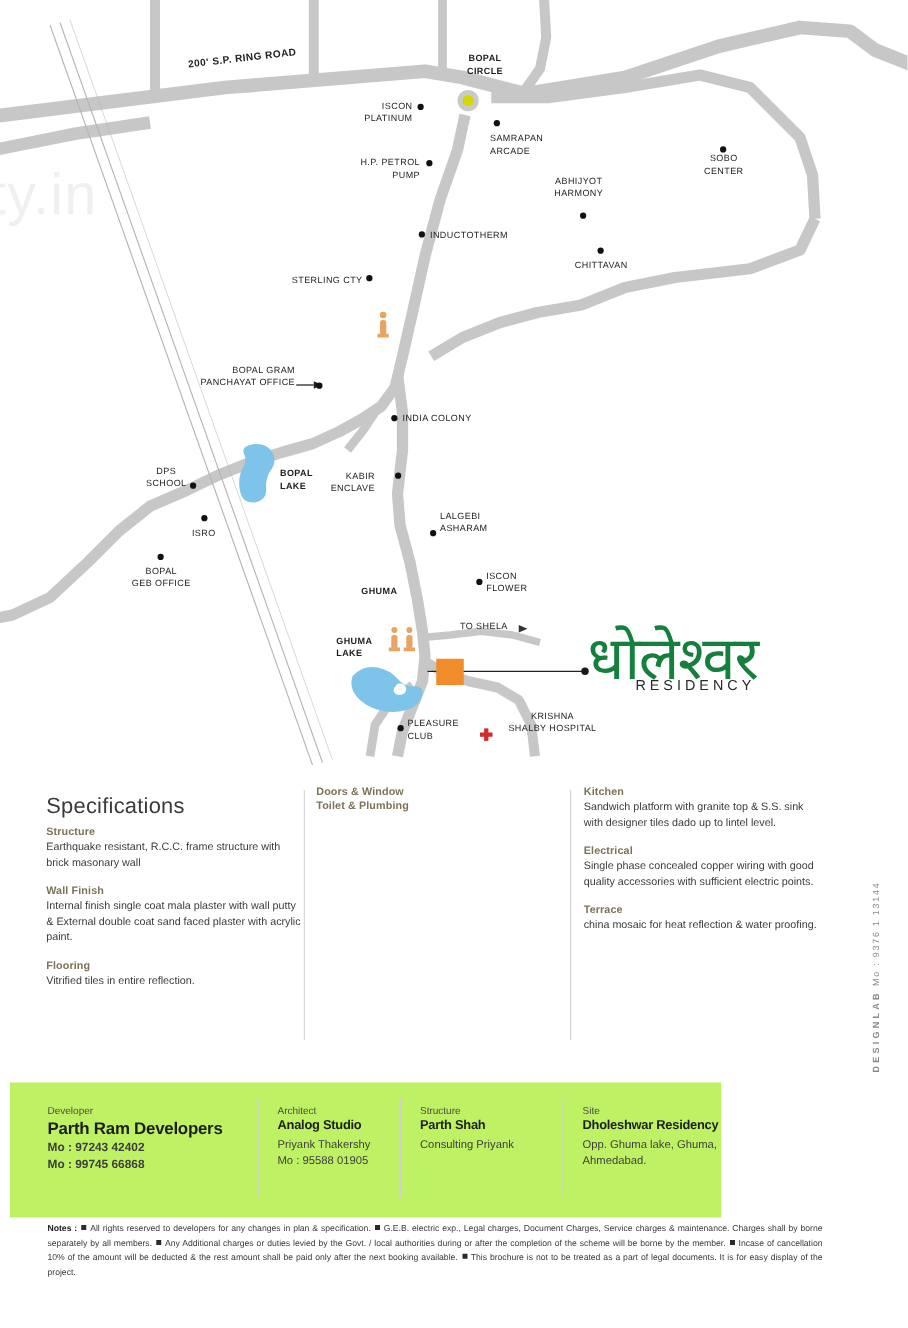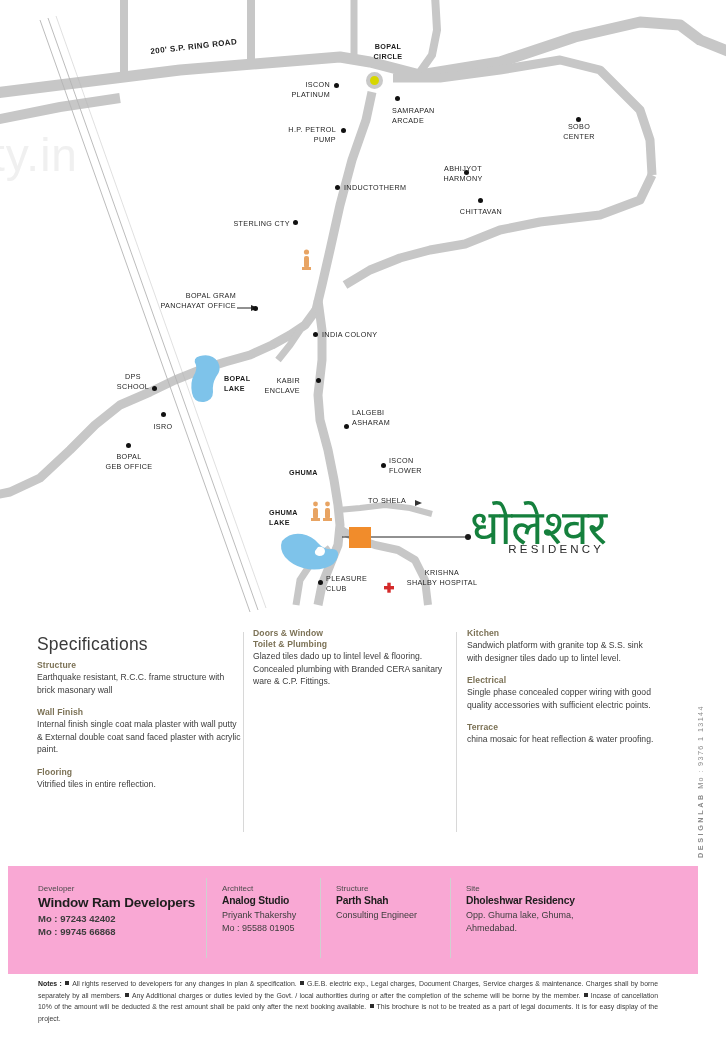--- a/index.html
+++ b/index.html
@@ -46,21 +46,21 @@
   #col1{top:42px;}
   .vdiv{position:absolute;top:14px;width:1px;height:200px;background:#d8d8d8;}
   #vdiv1{left:243px;}
   #vdiv2{left:456px;}
 
   .spec-h{font-size:8.6px;font-weight:bold;color:#7c7256;margin:0 0 1px 0;letter-spacing:.1px;}
   .spec-b{font-size:8.6px;color:#3c3c3c;line-height:12.6px;margin:0 0 11px 0;}
   .spec-blk:last-child .spec-b{margin-bottom:0;}
 
   
-  #footer{position:absolute;left:8px;top:866px;width:690px;height:108px;background:#f9a8d4;}
+  #footer{position:absolute;left:8px;top:866px;width:569px;height:108px;background:#bef264;}
   .fcol{position:absolute;top:18px;}
   #fc1{left:30px;width:175px;}
   #fc2{left:214px;width:108px;}
   #fc3{left:328px;width:110px;}
   #fc4{left:458px;width:150px;}
   .f-label{font-size:8px;color:#4a4a4a;margin-bottom:2px;}
   .f-name{font-size:13.5px;font-weight:bold;color:#1e1e1e;margin-bottom:3px;letter-spacing:-.2px;}
   .f-name.sm{font-size:10.3px;}
   .f-line{font-size:9px;color:#3d3d3d;line-height:12.5px;}
   .f-line.b{font-weight:bold;font-size:9.5px;}
@@ -179,21 +179,21 @@
 
   <div class="dot" style="left:576px;top:117px;"></div>
   <div class="maplabel c" style="left:555px;top:122px;width:48px;">SOBO
 CENTER</div>
 
   <div class="dot" style="left:341px;top:128px;"></div>
   <div class="maplabel r" style="left:262px;top:125px;width:74px;">H.P. PETROL
 PUMP</div>
 
   <div class="dot" style="left:464px;top:170px;"></div>
-  <div class="maplabel c" style="left:424px;top:164px;width:78px;">ABHIJYOT
+  <div class="maplabel c" style="left:424px;top:140px;width:78px;">ABHIJYOT
 HARMONY</div>
 
   <div class="dot" style="left:335px;top:185px;"></div>
   <div class="maplabel" style="left:344px;top:183px;width:80px;">INDUCTOTHERM</div>
 
   <div class="dot" style="left:478px;top:198px;"></div>
   <div class="maplabel c" style="left:452px;top:207px;width:58px;">CHITTAVAN</div>
 
   <div class="dot" style="left:293px;top:220px;"></div>
   <div class="maplabel r" style="left:222px;top:219px;width:68px;">STERLING CTY</div>
@@ -272,21 +272,20 @@
       <div class="spec-b">Vitrified tiles in entire reflection.</div>
     </div>
   </div>
 
   <div class="col" id="col2">
     <div class="spec-blk">
       <div class="spec-h">Doors &amp; Window</div>
     </div>
     <div class="spec-blk">
       <div class="spec-h">Toilet &amp; Plumbing</div>
-      <div class="spec-b">Glazed tiles dado up to lintel level &amp; flooring. Concealed plumbing with Branded CERA sanitary ware &amp; C.P. Fittings.</div>
     </div>
   </div>
 
   <div class="col" id="col3">
     <div class="spec-blk">
       <div class="spec-h">Kitchen</div>
       <div class="spec-b">Sandwich platform with granite top &amp; S.S. sink with designer tiles dado up to lintel level.</div>
     </div>
     <div class="spec-blk">
       <div class="spec-h">Electrical</div>
@@ -299,36 +298,36 @@
   </div>
 </div>
 
 <div id="footer">
   <div class="fdiv" style="left:198px;"></div>
   <div class="fdiv" style="left:312px;"></div>
   <div class="fdiv" style="left:442px;"></div>
 
   <div class="fcol" id="fc1">
     <div class="f-label">Developer</div>
-    <div class="f-name">Window Ram Developers</div>
+    <div class="f-name">Parth Ram Developers</div>
     <div class="f-line b">Mo : 97243 42402</div>
     <div class="f-line b">Mo : 99745 66868</div>
   </div>
 
   <div class="fcol" id="fc2">
     <div class="f-label">Architect</div>
     <div class="f-name sm">Analog Studio</div>
     <div class="f-line">Priyank Thakershy</div>
     <div class="f-line">Mo : 95588 01905</div>
   </div>
 
   <div class="fcol" id="fc3">
     <div class="f-label">Structure</div>
     <div class="f-name sm">Parth Shah</div>
-    <div class="f-line">Consulting Engineer</div>
+    <div class="f-line">Consulting Priyank</div>
   </div>
 
   <div class="fcol" id="fc4">
     <div class="f-label">Site</div>
     <div class="f-name sm">Dholeshwar Residency</div>
     <div class="f-line">Opp. Ghuma lake, Ghuma,</div>
     <div class="f-line">Ahmedabad.</div>
   </div>
 </div>
 

